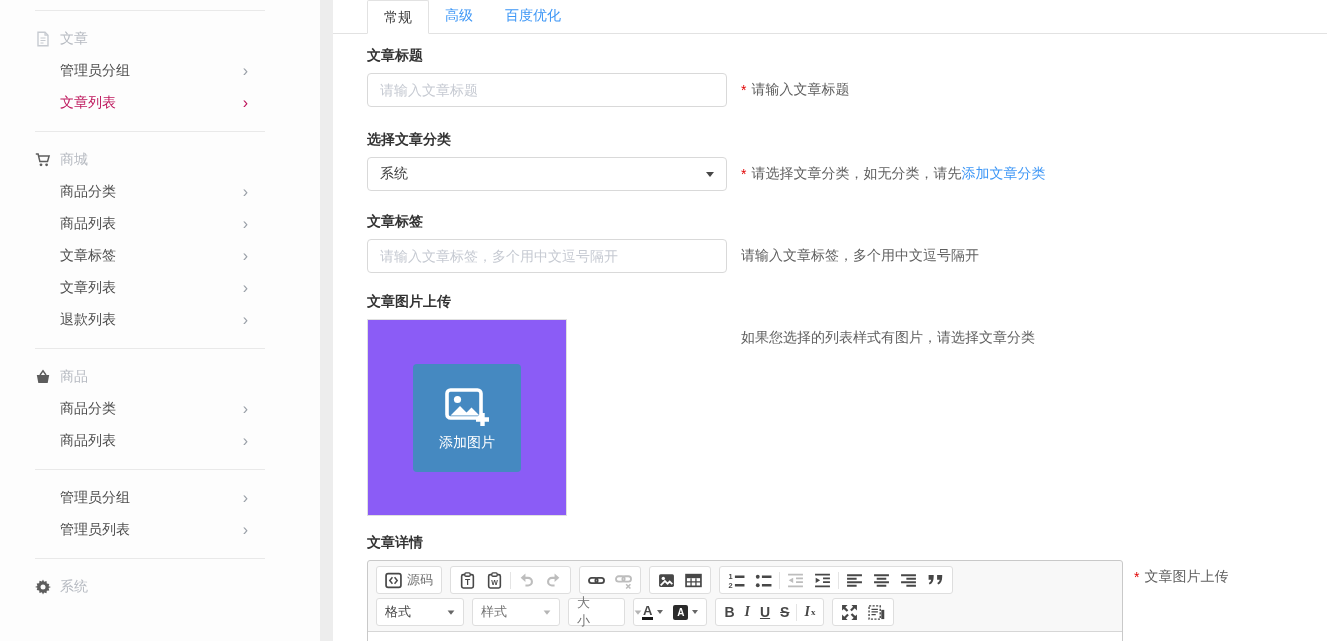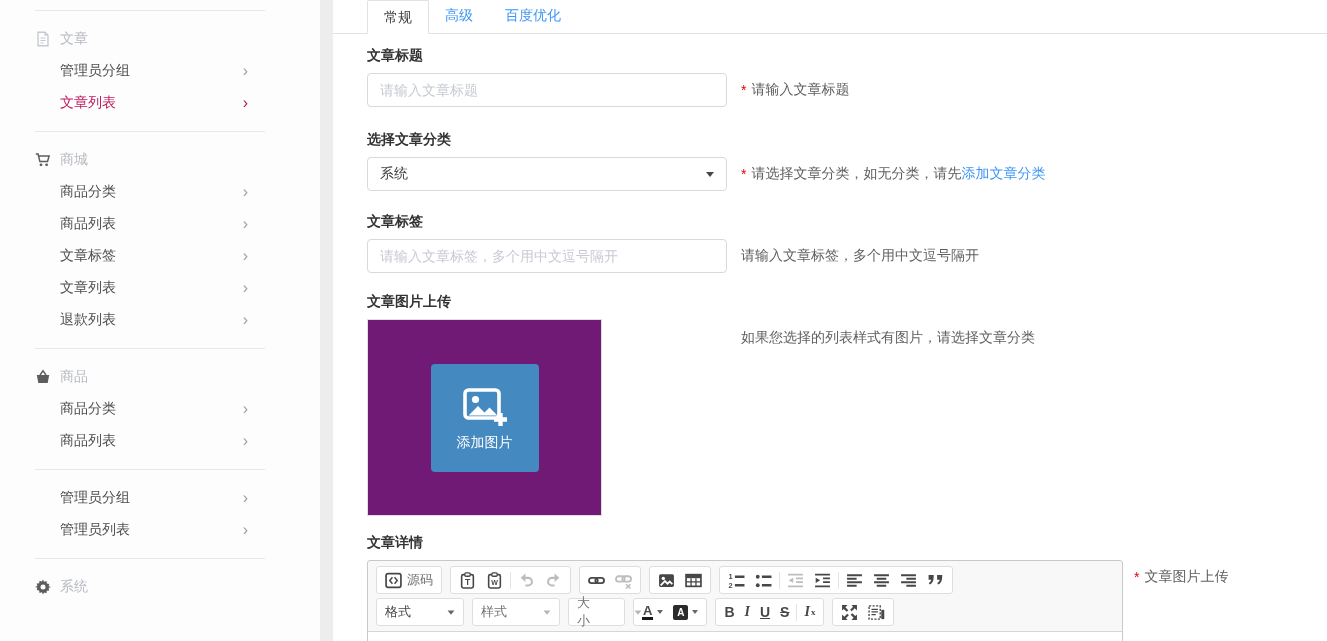--- a/index.html
+++ b/index.html
@@ -48,22 +48,22 @@
   .sel-arrow { width:0; height:0; border-left:4px solid transparent; border-right:4px solid transparent;
     border-top:5px solid #474747; }
   .ctrl-col { width:360px; flex:none; }
   .hint { display:flex; align-items:center; margin-left:14px; font-size:14px; color:#5f5f5f; white-space:nowrap; }
   .hint .req { color:#e10000; margin-right:5px; }
   .hint-link { color:#3e97f6; text-decoration:none; cursor:pointer; }
   .hint.h-img { margin-top:10px; }
   .hint.h-editor { margin-left:11px; margin-top:8px; }
 
   
-  .upload-box { width:235px; height:197px; border:1px solid #e0e0e0; display:flex; align-items:center;
-    justify-content:center; background:#701a75; }
+  .upload-box { width:200px; height:197px; border:1px solid #e0e0e0; display:flex; align-items:center;
+    justify-content:center; background:#8b5cf6; }
   .upload-btn { width:108px; height:108px; background:#4589c1; border-radius:4px; display:flex;
     flex-direction:column; align-items:center; justify-content:center; cursor:pointer; }
   .upload-label { color:#fff; font-size:14px; margin-top:5px; }
 
   
   .editor { width:756px; border:1px solid #c9c9c9; border-radius:3px; background:#f8f8f8; }
   .toolbar { padding:5px 8px; display:flex; flex-direction:column; gap:4px; }
   .tb-row { display:flex; align-items:center; gap:8px; }
   .tb-group { display:inline-flex; align-items:center; background:#fff; border:1px solid #dedede;
     border-radius:3px; height:28px; padding:0 3px; }

